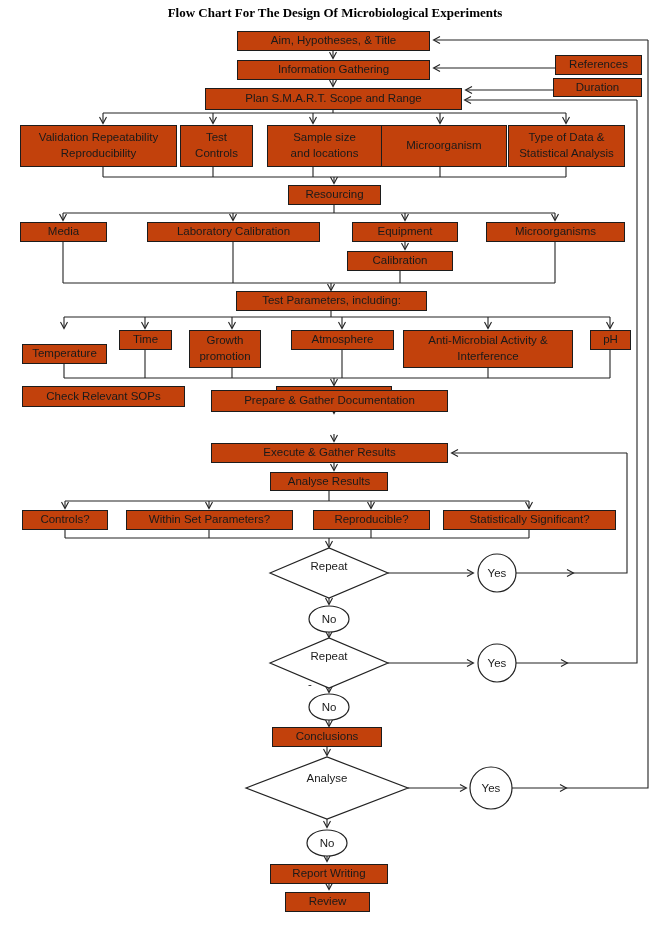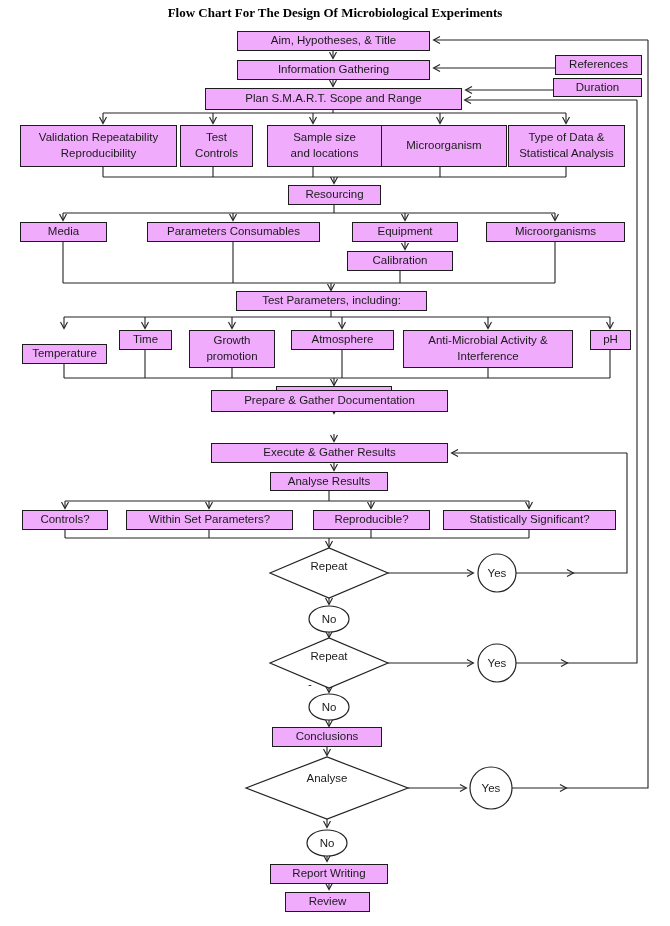--- a/index.html
+++ b/index.html
@@ -6,21 +6,21 @@
   #canvas{
     position:relative;width:670px;height:926px;background:#ffffff;
     font-family:"Liberation Sans",sans-serif;color:#1a1a1a;overflow:hidden;
   }
   #wires{position:absolute;left:0;top:0;width:670px;height:926px;}
   .title{
     position:absolute;left:0;top:5px;width:670px;text-align:center;
     font-family:"Liberation Serif",serif;font-weight:bold;font-size:13px;color:#000;
   }
   .box{
-    position:absolute;box-sizing:border-box;background:#f0abfc;
+    position:absolute;box-sizing:border-box;background:#c2410c;
     border:1.4px solid #1c1c1c;display:flex;align-items:center;justify-content:center;
     text-align:center;font-size:11.5px;line-height:1.35;white-space:pre-line;padding:0 2px;
   }
   .lbl{
     position:absolute;display:flex;align-items:center;justify-content:center;
     text-align:center;font-size:11.5px;background:transparent;white-space:pre-line;
   }
 </style>
 </head>
 <body>
@@ -160,36 +160,37 @@
 Controls</div>
   <div class="box" style="left:381px;top:125px;width:126px;height:42px">Microorganism</div>
   <div class="box" style="left:267px;top:125px;width:115px;height:42px">Sample size
 and locations</div>
   <div class="box" style="left:508px;top:125px;width:117px;height:42px">Type of Data &amp;
 Statistical Analysis</div>
 
   <div class="box" style="left:288px;top:185px;width:93px;height:20px">Resourcing</div>
 
   <div class="box" style="left:20px;top:222px;width:87px;height:20px">Media</div>
-  <div class="box" style="left:147px;top:222px;width:173px;height:20px">Parameters Consumables</div>
+  <div class="box" style="left:147px;top:222px;width:173px;height:20px">Laboratory Calibration</div>
   <div class="box" style="left:352px;top:222px;width:106px;height:20px">Equipment</div>
   <div class="box" style="left:486px;top:222px;width:139px;height:20px">Microorganisms</div>
   <div class="box" style="left:347px;top:251px;width:106px;height:20px">Calibration</div>
 
   <div class="box" style="left:236px;top:291px;width:191px;height:20px">Test Parameters, including:</div>
 
   <div class="box" style="left:22px;top:344px;width:85px;height:20px">Temperature</div>
   <div class="box" style="left:119px;top:330px;width:53px;height:20px">Time</div>
-  <div class="box" style="left:189px;top:330px;width:86px;height:38px">Growth
+  <div class="box" style="left:189px;top:330px;width:72px;height:38px">Growth
 promotion</div>
   <div class="box" style="left:291px;top:330px;width:103px;height:20px">Atmosphere</div>
   <div class="box" style="left:403px;top:330px;width:170px;height:38px">Anti-Microbial Activity &amp;
 Interference</div>
   <div class="box" style="left:590px;top:330px;width:41px;height:20px">pH</div>
 
+  <div class="box" style="left:22px;top:386px;width:163px;height:21px">Check Relevant SOPs</div>
   <div class="box" style="left:276px;top:386px;width:116px;height:20px">Method Design</div>
   <div class="box" style="left:211px;top:390px;width:237px;height:22px">Prepare &amp; Gather Documentation</div>
   <div class="box" style="left:211px;top:443px;width:237px;height:20px">Execute &amp; Gather Results</div>
   <div class="box" style="left:270px;top:472px;width:118px;height:19px">Analyse Results</div>
 
   <div class="box" style="left:22px;top:510px;width:86px;height:20px">Controls?</div>
   <div class="box" style="left:126px;top:510px;width:167px;height:20px">Within Set Parameters?</div>
   <div class="box" style="left:313px;top:510px;width:117px;height:20px">Reproducible?</div>
   <div class="box" style="left:443px;top:510px;width:173px;height:20px">Statistically Significant?</div>
 

